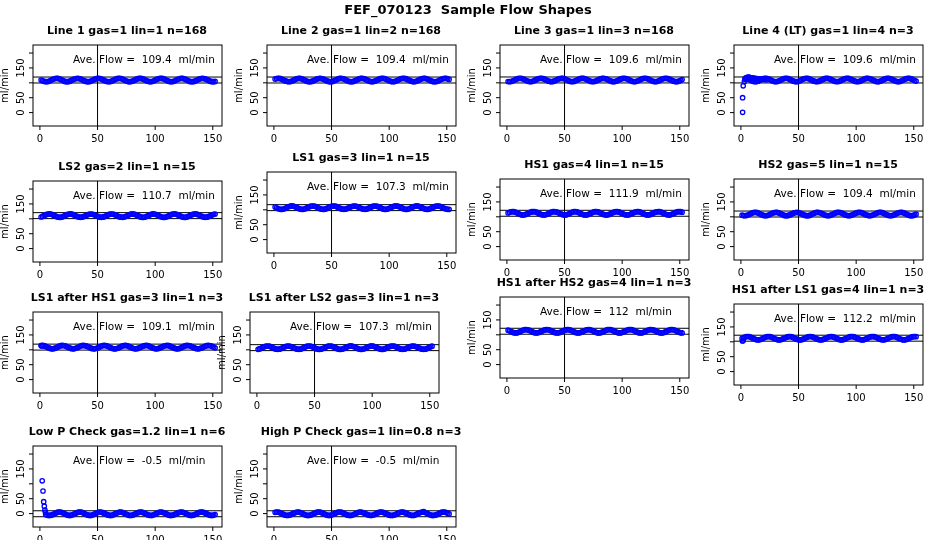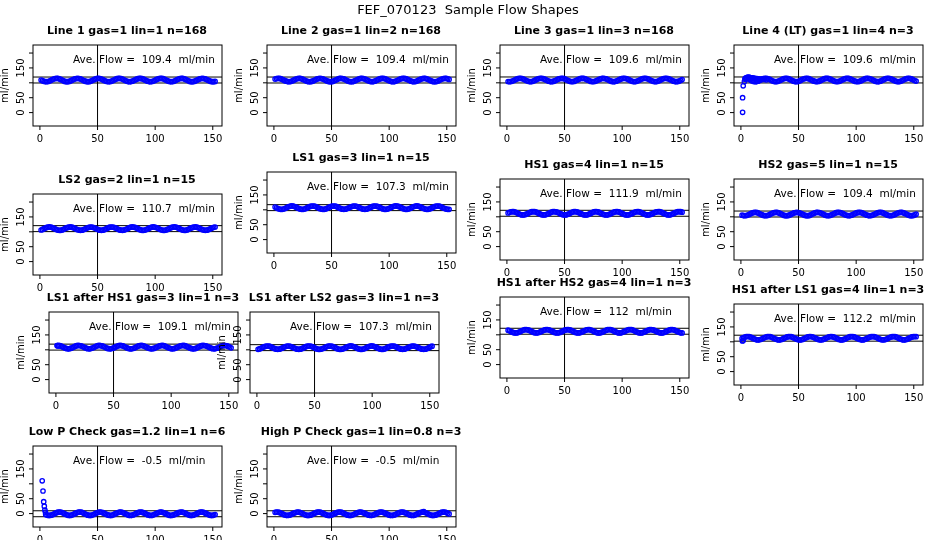--- a/index.html
+++ b/index.html
@@ -2,21 +2,21 @@
 <html><head>
 <meta charset="utf-8">
 <style>
   html,body{margin:0;padding:0;background:#ffffff;}
   #screen{
     position:relative;width:936px;height:540px;background:#ffffff;
     font-family:"DejaVu Sans","Liberation Sans",sans-serif;overflow:hidden;
   }
   #main-title{
     position:absolute;top:2px;left:0;width:936px;text-align:center;
-    font-size:13px;color:#000;white-space:pre;
+    font-size:13px;color:#000;white-space:pre;font-weight:bold;
   }
   .panel{position:absolute;width:234px;height:140px;text-align:right;}
   svg text{white-space:pre;}
   .ptitle{font:bold 11px "DejaVu Sans","Liberation Sans",sans-serif;fill:#000;}
   .anno{font:10.5px "DejaVu Sans","Liberation Sans",sans-serif;fill:#000;}
   .tick{font:10px "DejaVu Sans","Liberation Sans",sans-serif;fill:#000;}
   .ylab{font:10px "DejaVu Sans","Liberation Sans",sans-serif;fill:#000;}
 </style>
 </head>
 <body>
@@ -646,21 +646,21 @@
           <circle cx="52.6" cy="58.1" r="2.2" fill="none" stroke="#0000ff" stroke-width="1.3"></circle>
           <circle cx="53.7" cy="58.4" r="2.2" fill="none" stroke="#0000ff" stroke-width="1.3"></circle>
           <circle cx="54.9" cy="58.7" r="2.2" fill="none" stroke="#0000ff" stroke-width="1.3"></circle>
           <circle cx="56.0" cy="58.7" r="2.2" fill="none" stroke="#0000ff" stroke-width="1.3"></circle>
           <circle cx="57.2" cy="58.9" r="2.2" fill="none" stroke="#0000ff" stroke-width="1.3"></circle>
           <circle cx="58.4" cy="59.2" r="2.2" fill="none" stroke="#0000ff" stroke-width="1.3"></circle>
           <circle cx="60.7" cy="59.2" r="2.2" fill="none" stroke="#0000ff" stroke-width="1.3"></circle>
           <circle cx="63.0" cy="59.5" r="2.2" fill="none" stroke="#0000ff" stroke-width="1.3"></circle>
           <circle cx="65.3" cy="59.8" r="2.2" fill="none" stroke="#0000ff" stroke-width="1.3"></circle>
         </svg></div>
-      <div class="panel" style="left: 0px; top: 169px;"><svg width="234" height="140" viewBox="0 0 234 140">
+      <div class="panel" style="left: 0px; top: 156px;"><svg width="234" height="140" viewBox="0 0 234 140">
           <text x="127" y="14" text-anchor="middle" class="ptitle">LS2 gas=2 lin=1 n=15</text>
           <rect x="33" y="25" width="189" height="81" fill="none" stroke="#000000" stroke-width="1"></rect>
           <line x1="97.53658536585365" y1="25" x2="97.53658536585365" y2="106" stroke="#000000" stroke-width="1"></line>
           <line x1="33" y1="56.655514705882354" x2="222" y2="56.655514705882354" stroke="#000000" stroke-width="1"></line>
           <line x1="33" y1="62.611397058823535" x2="222" y2="62.611397058823535" stroke="#000000" stroke-width="1"></line>
           <line x1="39.91463414634146" y1="106" x2="39.91463414634146" y2="110" stroke="#000000" stroke-width="1"></line>
           <text x="39.91463414634146" y="122" text-anchor="middle" class="tick">0</text>
           <line x1="97.53658536585365" y1="106" x2="97.53658536585365" y2="110" stroke="#000000" stroke-width="1"></line>
           <text x="97.53658536585365" y="122" text-anchor="middle" class="tick">50</text>
           <line x1="155.15853658536585" y1="106" x2="155.15853658536585" y2="110" stroke="#000000" stroke-width="1"></line>
@@ -1254,21 +1254,21 @@
             <circle cx="205.3" cy="60.1" r="2.2" fill="none" stroke="#0000ff" stroke-width="1.3"></circle>
             <circle cx="206.7" cy="60.8" r="2.2" fill="none" stroke="#0000ff" stroke-width="1.3"></circle>
             <circle cx="208.1" cy="61.3" r="2.2" fill="none" stroke="#0000ff" stroke-width="1.3"></circle>
             <circle cx="209.5" cy="61.7" r="2.2" fill="none" stroke="#0000ff" stroke-width="1.3"></circle>
             <circle cx="210.9" cy="61.7" r="2.2" fill="none" stroke="#0000ff" stroke-width="1.3"></circle>
             <circle cx="212.3" cy="61.4" r="2.2" fill="none" stroke="#0000ff" stroke-width="1.3"></circle>
             <circle cx="213.7" cy="60.9" r="2.2" fill="none" stroke="#0000ff" stroke-width="1.3"></circle>
             <circle cx="215.1" cy="60.2" r="2.2" fill="none" stroke="#0000ff" stroke-width="1.3"></circle>
           </g>
         </svg></div>
-      <div class="panel" style="left: 0px; top: 287.34px; padding-left: 16px;"><svg width="234" height="140" viewBox="0 0 234 140">
+      <div class="panel" style="left: 0px; top: 287.34px;"><svg width="234" height="140" viewBox="0 0 234 140">
           <text x="127" y="14" text-anchor="middle" class="ptitle">LS1 after HS1 gas=3 lin=1 n=3</text>
           <rect x="33" y="25" width="189" height="81" fill="none" stroke="#000000" stroke-width="1"></rect>
           <line x1="97.53658536585365" y1="25" x2="97.53658536585365" y2="106" stroke="#000000" stroke-width="1"></line>
           <line x1="33" y1="57.13198529411765" x2="222" y2="57.13198529411765" stroke="#000000" stroke-width="1"></line>
           <line x1="33" y1="63.08786764705883" x2="222" y2="63.08786764705883" stroke="#000000" stroke-width="1"></line>
           <line x1="39.91463414634146" y1="106" x2="39.91463414634146" y2="110" stroke="#000000" stroke-width="1"></line>
           <text x="39.91463414634146" y="122" text-anchor="middle" class="tick">0</text>
           <line x1="97.53658536585365" y1="106" x2="97.53658536585365" y2="110" stroke="#000000" stroke-width="1"></line>
           <text x="97.53658536585365" y="122" text-anchor="middle" class="tick">50</text>
           <line x1="155.15853658536585" y1="106" x2="155.15853658536585" y2="110" stroke="#000000" stroke-width="1"></line>

